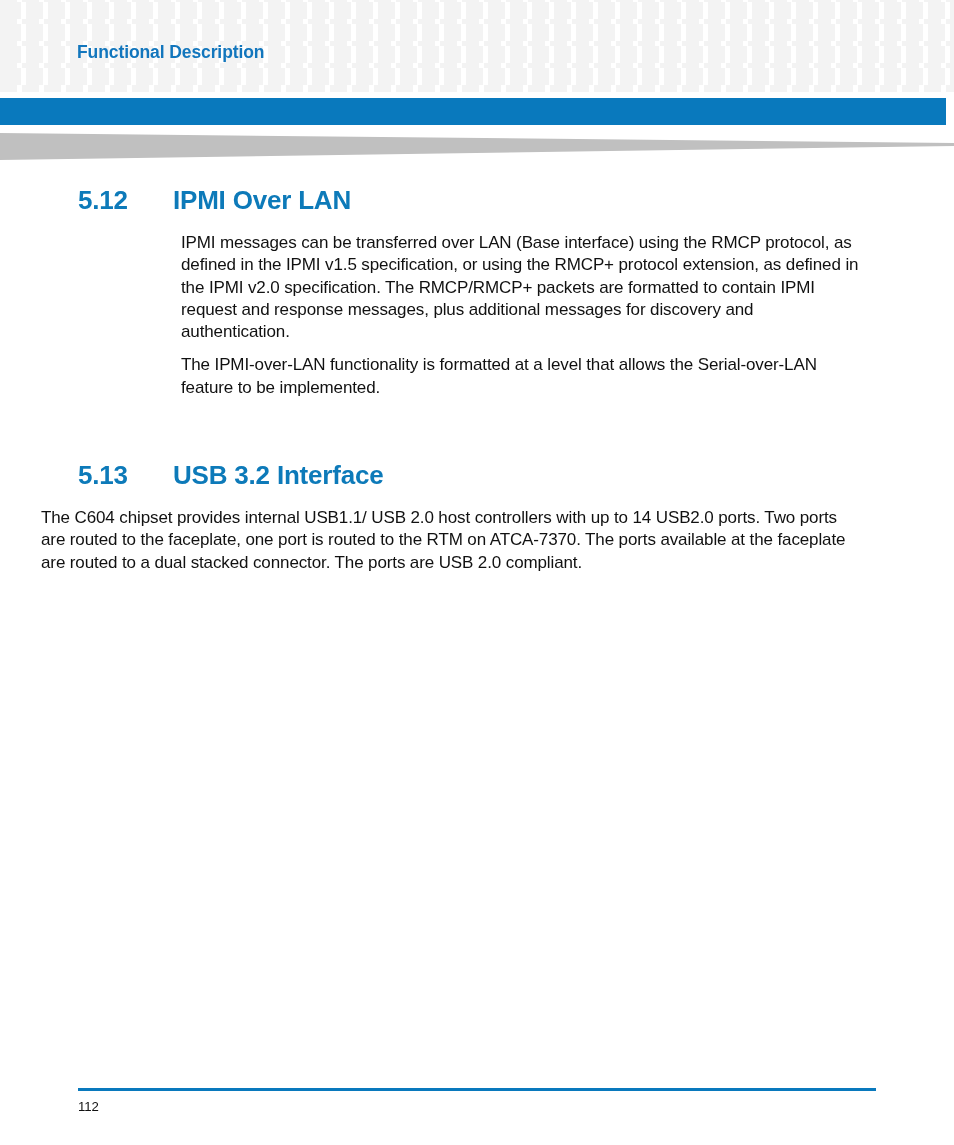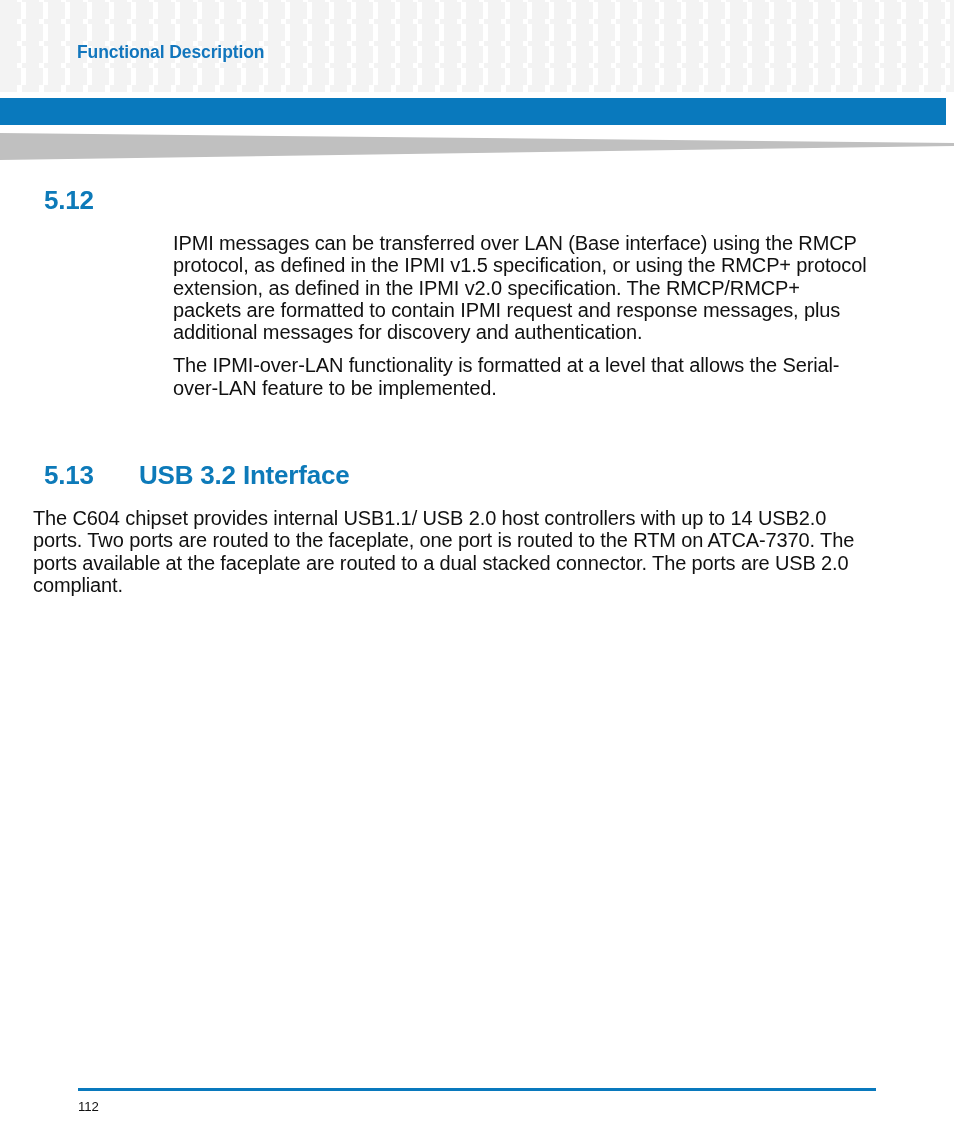--- a/index.html
+++ b/index.html
@@ -91,41 +91,41 @@
     position: relative;
   }
 
   .section-heading {
     display: flex;
     align-items: flex-start;
     color: #0d7ab9;
     font-weight: bold;
     font-size: 26px;
     letter-spacing: -0.2px;
-    padding-left: 44px;
+    padding-left: 78px;
   }
   .section-heading .sec-num {
     width: 95px;
     flex: 0 0 95px;
   }
   .section-heading .sec-title {
     flex: 1 1 auto;
   }
 
   .section-body {
     padding-left: 173px;
     padding-right: 82px;
   }
 
   .para {
-    font-size: 20px;
+    font-size: 17px;
     line-height: 22.3px;
     color: #111111;
     text-align: left;
-    margin: 0;
+    margin: 8px;
     letter-spacing: -0.12px;
   }
   .para + .para { margin-top: 11px; }
 
   #sec-512 { margin-top: 22px; }
   #sec-512 .section-body { margin-top: 16px; }
   #sec-513 { margin-top: 61px; }
   #sec-513 .section-body { margin-top: 16px; padding-left: 33px; }
 
   
@@ -181,20 +181,21 @@
     </svg>
   </div>
 
 </div>
 
 <div class="content">
 
   <div class="section" id="sec-512">
     <div class="section-heading">
       <span class="sec-num">5.12</span>
+      <span class="sec-title">IPMI Over LAN</span>
     </div>
     <div class="section-body">
       <p class="para">IPMI messages can be transferred over LAN (Base interface) using the RMCP protocol, as defined in the IPMI v1.5 specification, or using the RMCP+ protocol extension, as defined in the IPMI v2.0 specification. The RMCP/RMCP+ packets are formatted to contain IPMI request and response messages, plus additional messages for discovery and authentication.</p>
       <p class="para">The IPMI-over-LAN functionality is formatted at a level that allows the Serial-over-LAN feature to be implemented.</p>
     </div>
   </div>
 
   <div class="section" id="sec-513">
     <div class="section-heading">
       <span class="sec-num">5.13</span>

